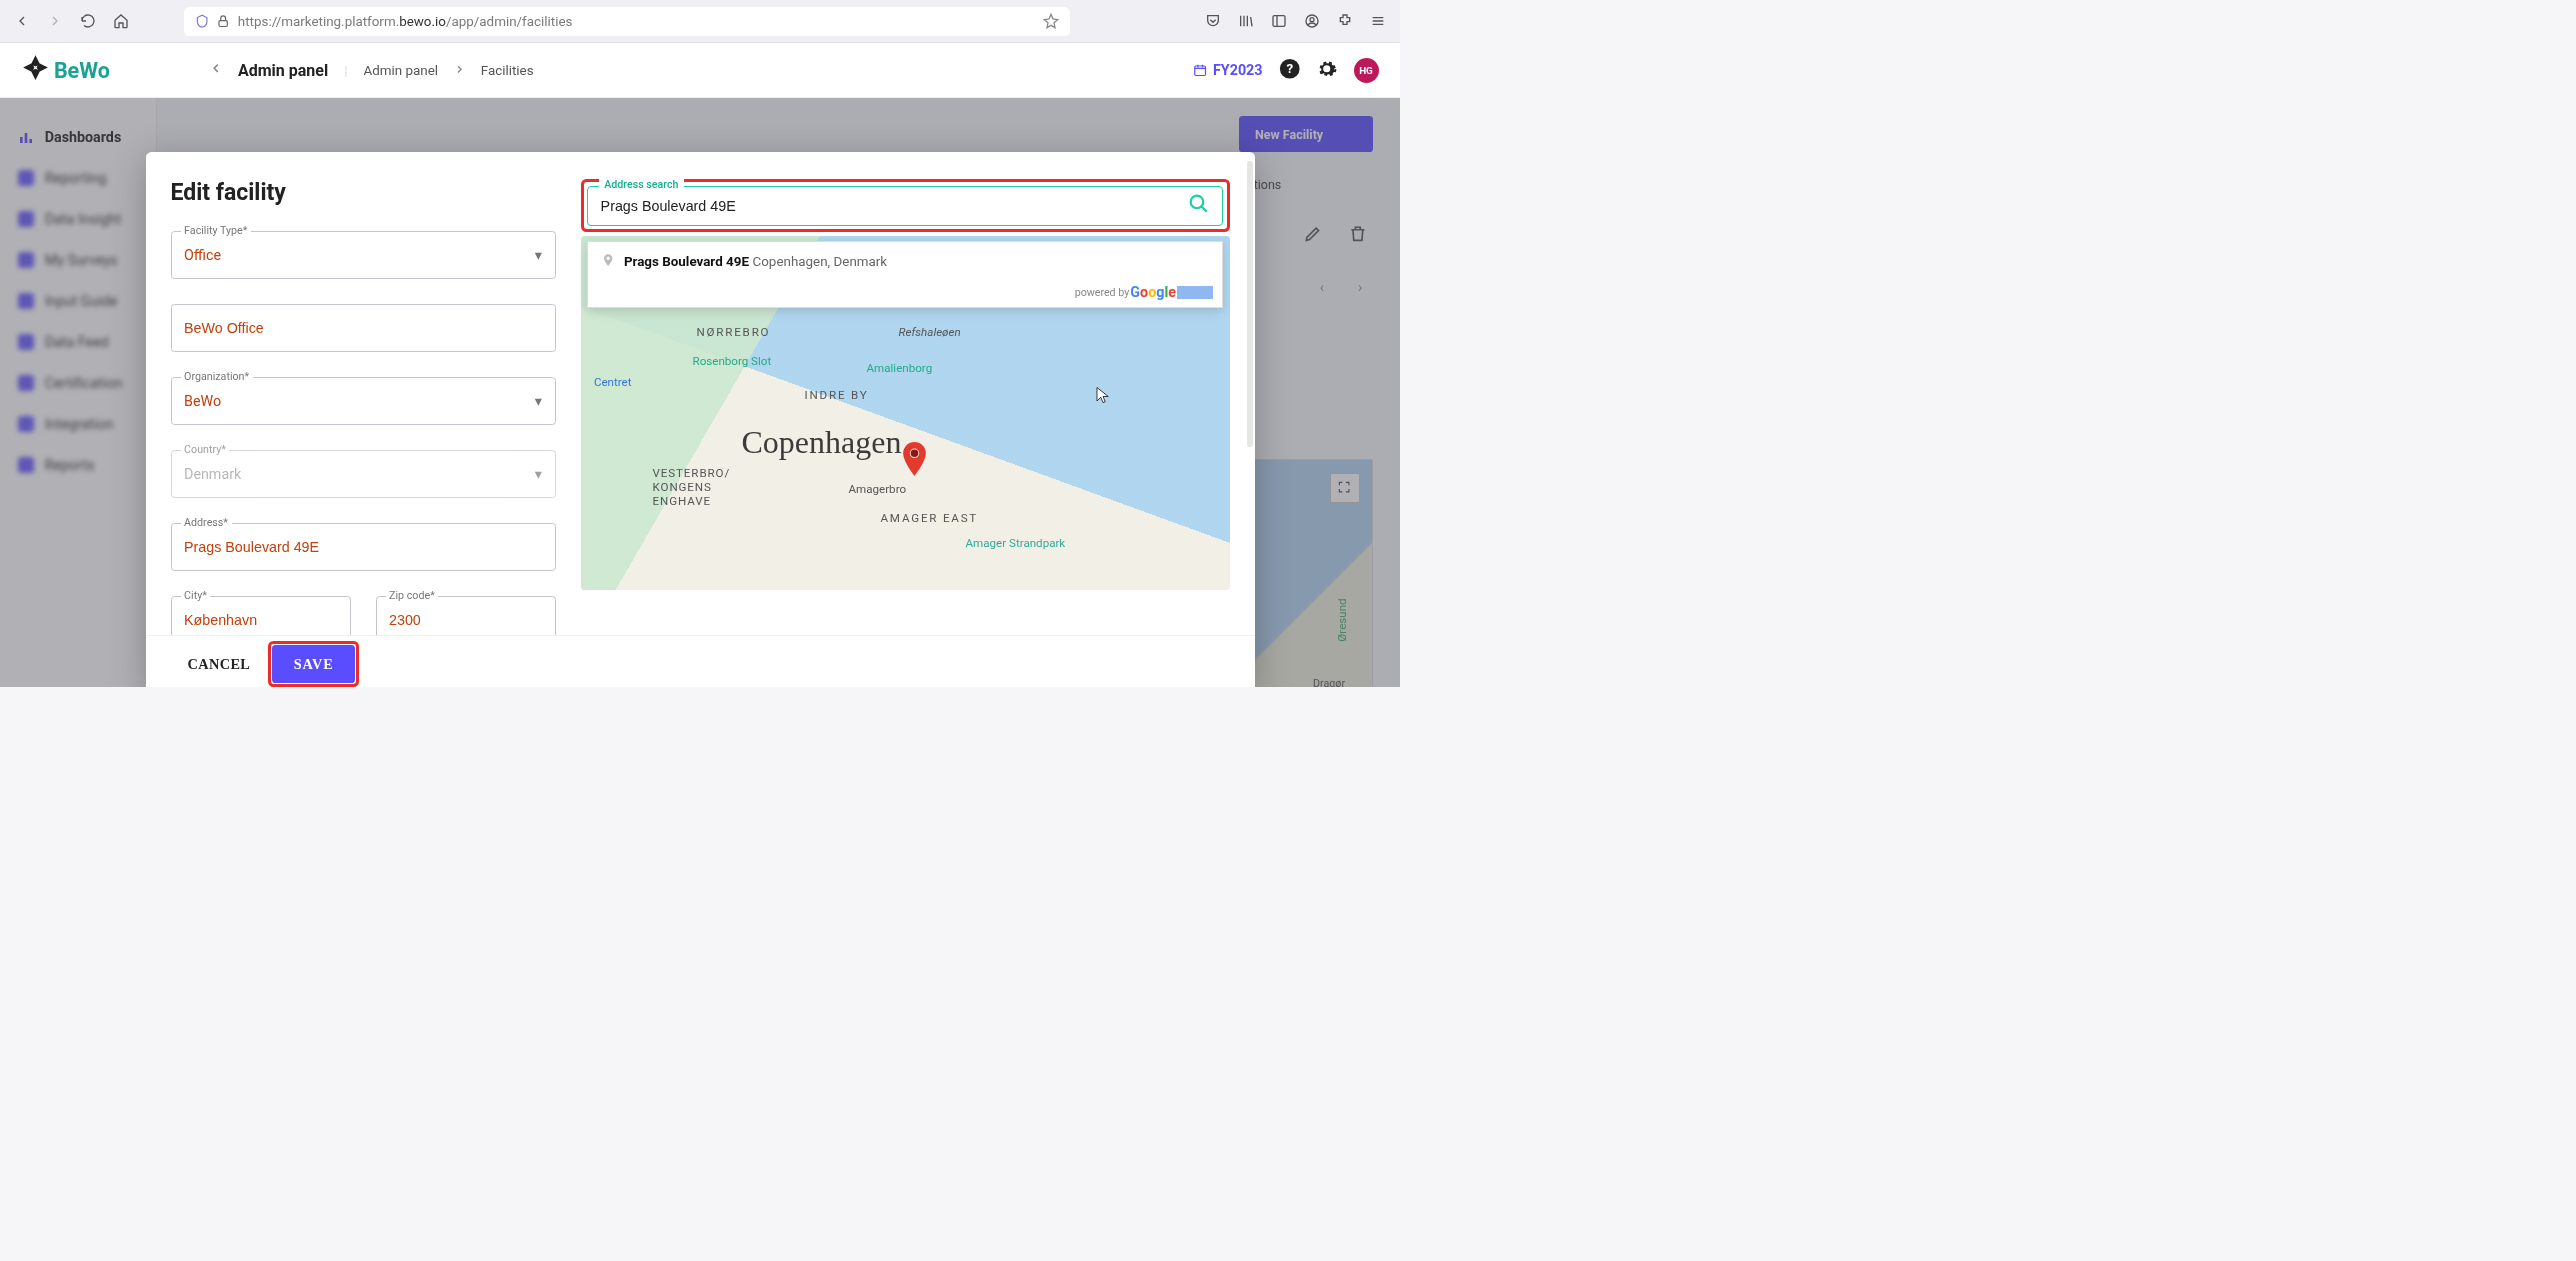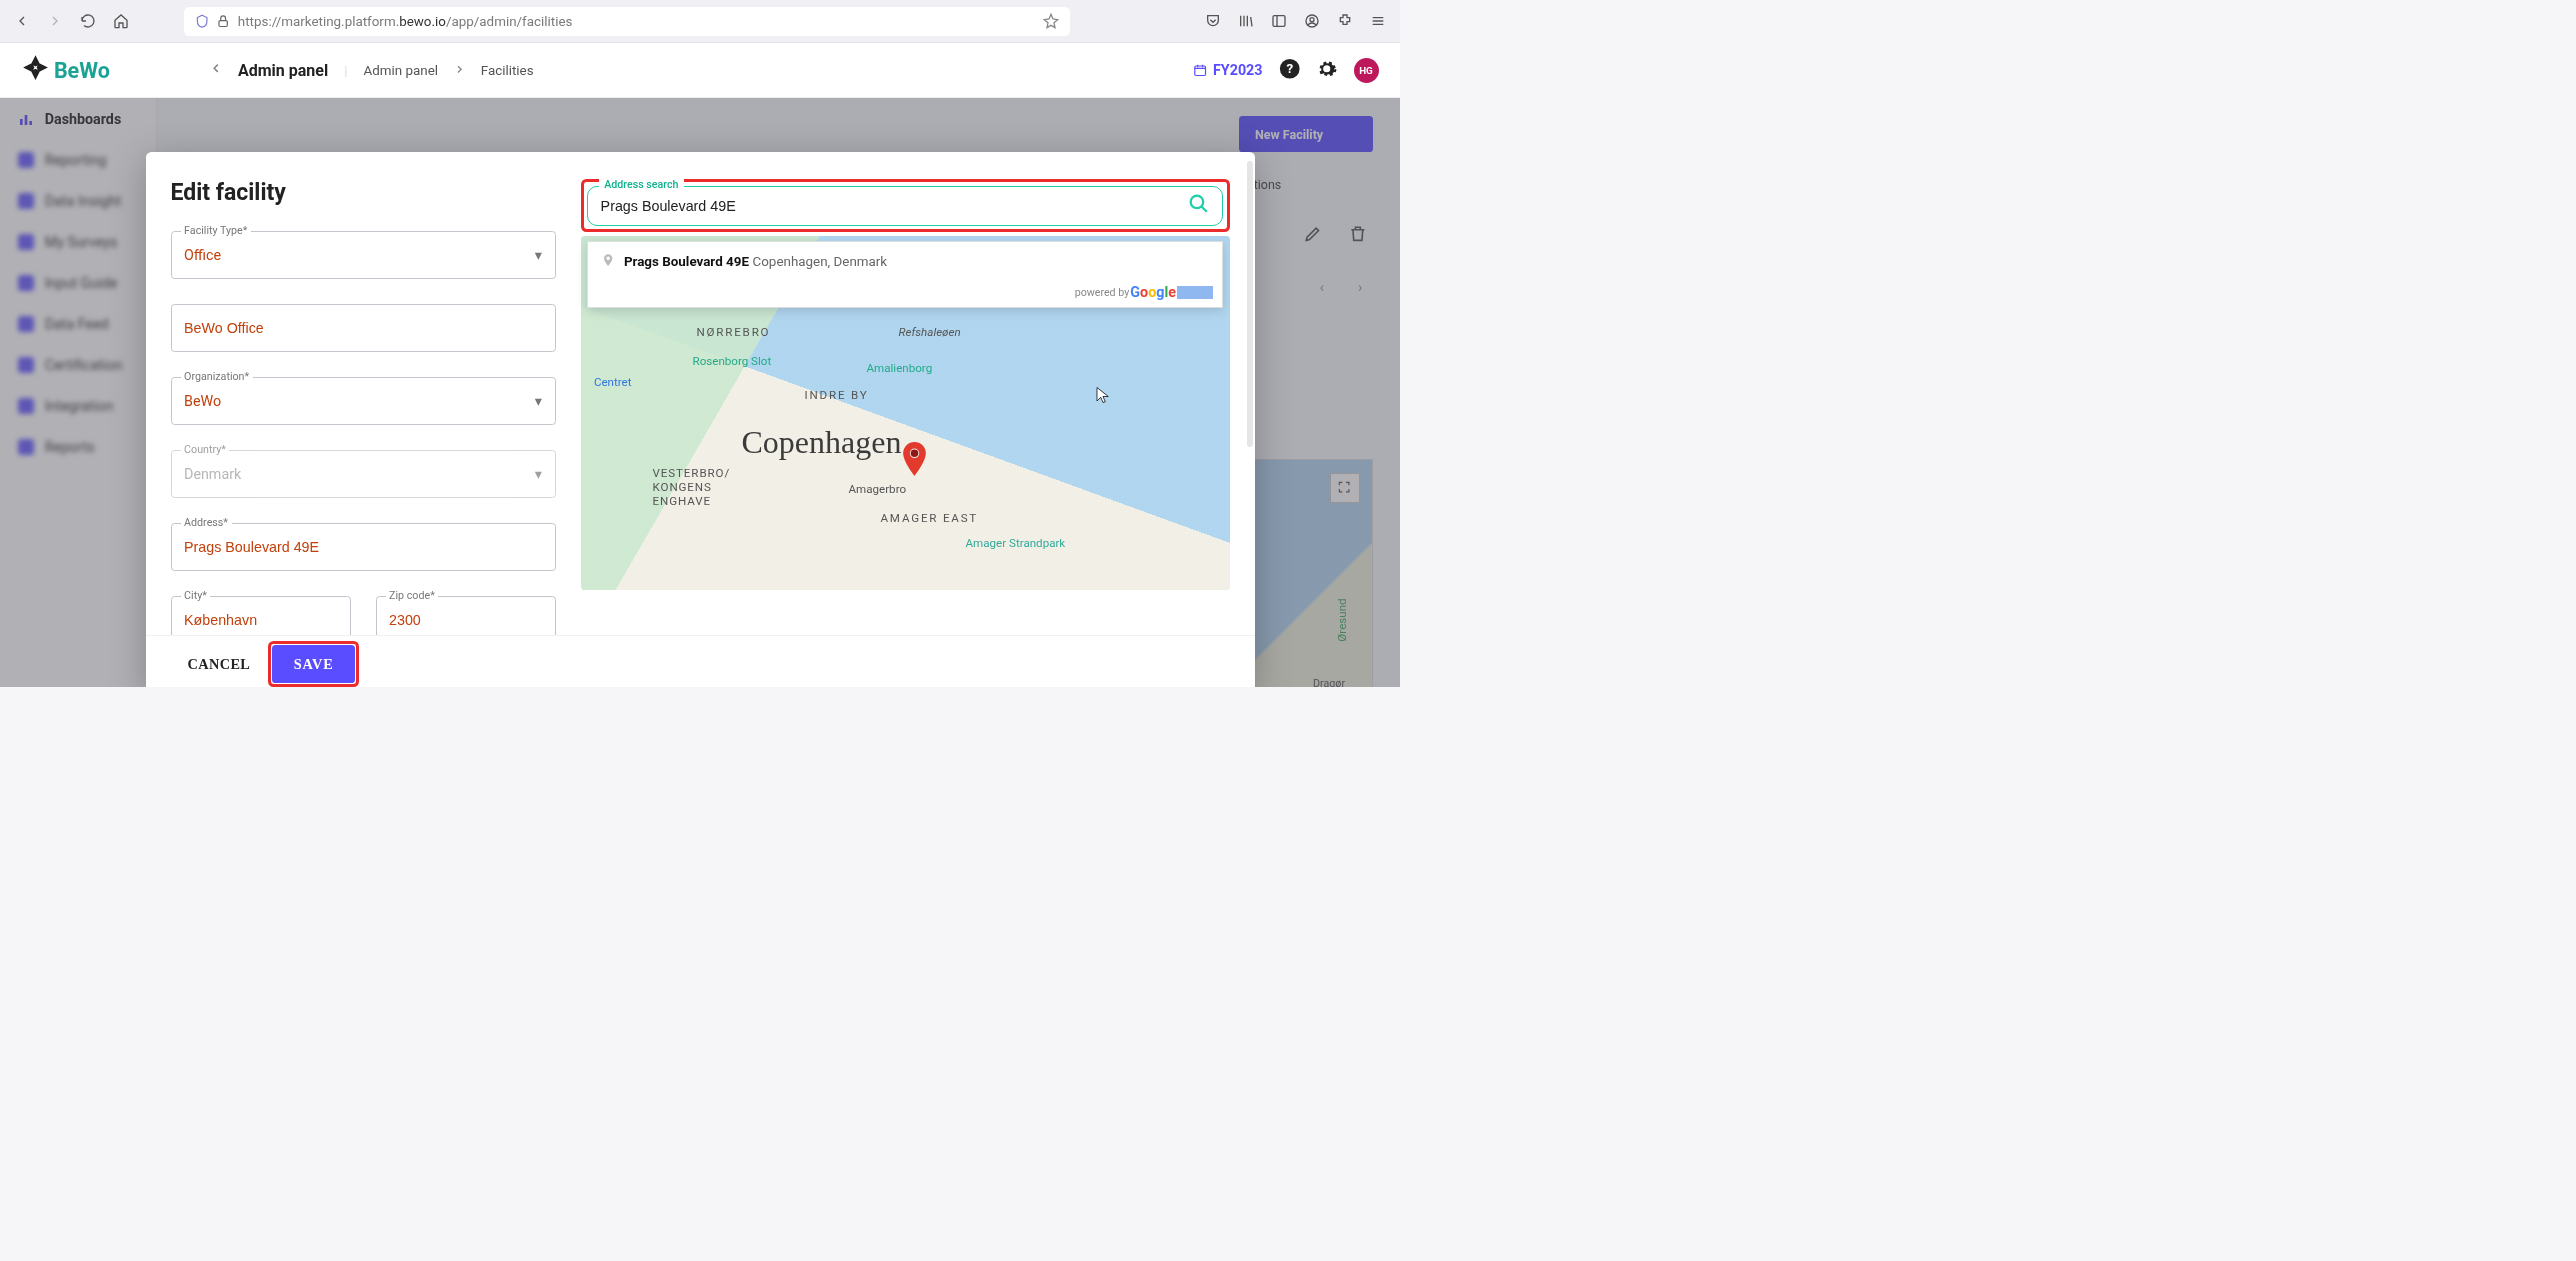--- a/index.html
+++ b/index.html
@@ -74,20 +74,21 @@
 .topbar-right { margin-left: auto; display: flex; align-items: center; gap: 16px; }
 .fy { color: #5a4dff; font-weight: 700; font-size: 14.3px; display:flex; align-items:center; gap:5.4px;}
 .avatar { width: 25px; height: 25px; border-radius: 50%; background: #be185d; color:#fff; font-size:9.8px; font-weight:700; display:flex; align-items:center; justify-content:center;}
 
 
 .bg-area { position: relative; height: calc(100% - 55px); }
 .sidebar {
   position: absolute; left:0; top:0; bottom:0; width: 157px;
   background: #fff;
   border-right: 0.9px solid #eee;
+  padding-top: 18px;
 }
 .sidebar-item { display:flex; align-items:center; gap:10.7px; padding: 12.5px 18px; color:#333; filter: blur(2.7px); }
 .sidebar-item.active { color:#222; font-weight:700; filter:none;}
 .sidebar-item .dot { width:16px; height:16px; border-radius:3.6px; background:#6b5dff; }
 
 .content-right {
   position:absolute; right:27px; top:18px; width: 134px;
 }
 .new-btn { background:#5a4dff; color:#fff; padding:10.7px 16px; border-radius:3.6px; font-weight:700; font-size:12.5px; }
 .actions-head { margin-top:25px; color:#444; font-size:12.5px; }
@@ -137,21 +138,21 @@
 
 .map-col { flex:1; position:relative; }
 .addr-wrap {
   position:relative;
   border:3.6px solid #ec2b2b;
   border-radius:5.4px;
   padding: 3.6px;
 }
 .addr-field {
   border: 1.8px solid #1fcfa6;
-  border-radius: 10px;
+  border-radius: 4px;
   height: 40px;
   display:flex; align-items:center;
   padding: 0 12.5px;
   position:relative;
 }
 .addr-field .label { position:absolute; top:-9px; left:10.7px; background:#fff; padding:0 5.4px; font-size:10.7px; color:#13b18e; font-weight:500;}
 .addr-field input { border:none; outline:none; font-size:14.3px; flex:1; color:#222;}
 .addr-field .mag { color:#1fcfa6; }
 .suggest {
   position:absolute; left:3.6px; right:3.6px; top:59px;

